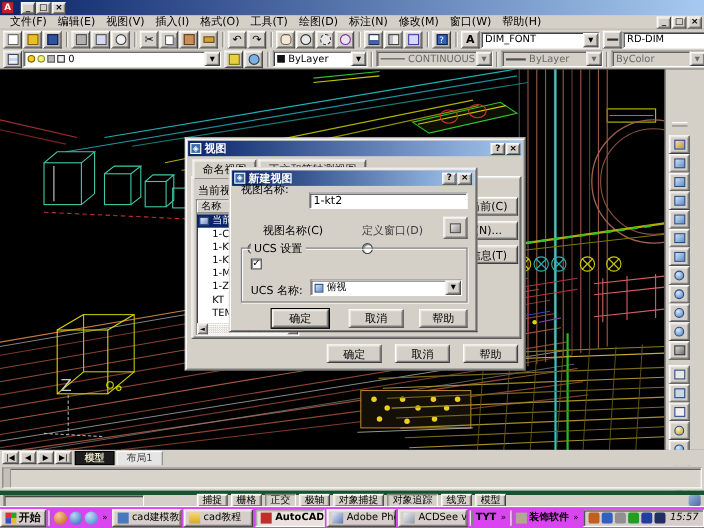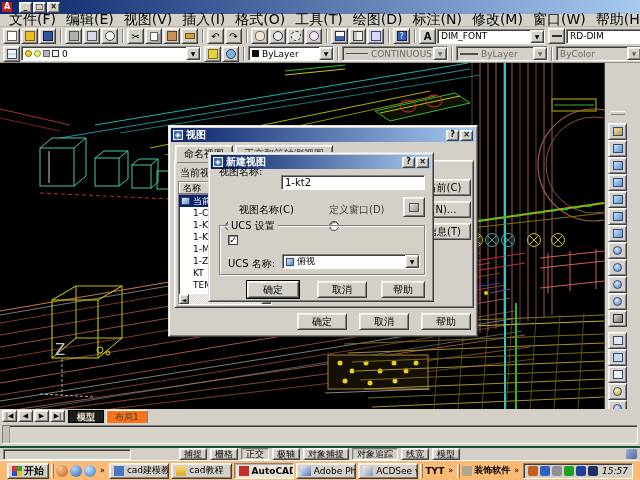--- a/index.html
+++ b/index.html
@@ -23,21 +23,21 @@
   #titlebar { position:absolute; left:0; top:0; width:640px; height:14px;
     background:linear-gradient(to right,#0a246a,#a6caf0); display:flex; align-items:center; padding:0 2px; }
   #titlebar .ticon { width:10px; height:10px; background:#c02020; color:#fff; font-size:8px; line-height:10px;
     text-align:center; font-weight:bold; margin-right:3px; flex:0 0 auto; }
   #titlebar .ttext { color:#fff; font-size:9px; white-space:nowrap; overflow:hidden; flex:1 1 auto; }
   .winbtns { display:flex; gap:1px; margin-left:4px; flex:0 0 auto; }
 
   
   #menubar { position:absolute; left:0; top:14px; width:640px; height:13px; background:#d4d0c8;
     display:flex; align-items:center; padding-left:4px; border-bottom:1px solid #b8b4ac; }
-  #menubar .mi { padding:0 5px; font-size:14px; white-space:nowrap; }
+  #menubar .mi { padding:0 5px; font-size:10px; white-space:nowrap; }
   #menubar .docbtns { margin-left:auto; margin-right:2px; }
 
   
   .toolbar { position:absolute; left:0; width:640px; height:18px; background:#d4d0c8;
     display:flex; align-items:center; padding-left:3px; }
   #tbar1 { top:27px; } #tbar2 { top:45px; border-bottom:1px solid #9a968e; }
   .tbtn { width:17px; height:16px; display:inline-flex; align-items:center; justify-content:center;
     margin-right:1px; flex:0 0 auto; font-size:10px; }
   .tbtn .ic { width:10px; height:10px; }
   .tsep { width:2px; height:14px; border-left:1px solid #808080; border-right:1px solid #fff; margin:0 3px; flex:0 0 auto; }
@@ -93,39 +93,39 @@
   #viewlist .hscroll { position:absolute; left:0; bottom:0; width:100%; height:10px; background:#d4d0c8; display:flex; }
   #viewlist .hscroll .sbtn { width:10px; height:10px; font-size:6px; display:flex; align-items:center; justify-content:center; }
   #viewlist .hscroll .strack { flex:1; background:repeating-conic-gradient(#d4d0c8 0 25%, #fff 0 50%) 0 0/2px 2px; }
 
   
   #tabstrip { position:absolute; left:0; top:409px; width:640px; height:14px; background:#d4d0c8;
     display:flex; align-items:center; padding-left:2px; }
   #tabstrip .nav { width:15px; height:12px; font-size:7px; display:inline-flex; align-items:center; justify-content:center; margin-right:1px; }
   #tabstrip .tab { height:13px; padding:0 8px; font-size:9px; line-height:13px; margin-left:2px; }
   #tabstrip .tab.active { background:#1c1c1c; color:#e8e4c8; border:1px solid #000; font-weight:bold; }
-  #tabstrip .tab.idle { background:#f97316; border:1px solid; border-color:#fff #808080 #808080 #fff;
+  #tabstrip .tab.idle { background:#e5e5e5; border:1px solid; border-color:#fff #808080 #808080 #fff;
     border-bottom:none; color:#404040; }
 
   #cmdline { position:absolute; left:0; top:423px; width:640px; height:23px; background:#d4d0c8; padding:2px; }
   #cmdline .cfield { width:100%; height:100%; background:#d8d4cc; border:1px solid; border-color:#808080 #fff #fff #808080;
     box-shadow:inset 1px 1px 0 #404040; display:flex; }
   #cmdline .csplit { width:7px; height:100%; background:#c4c0b8; border-right:1px solid #9a968e; }
   #cmdline .ctext { font-size:10px; padding:2px 4px; color:#000; }
 
   #statusbar { position:absolute; left:0; top:446px; width:640px; height:14px; background:#d4d0c8;
-    border-top:2px solid #14532d; display:flex; align-items:center; padding:0 3px; }
+    border-top:4px solid #14532d; display:flex; align-items:center; padding:0 3px; }
   #coords { width:128px; height:11px; margin-right:48px; }
   .stog { height:12px; padding:0 4px; font-size:9px; line-height:11px; margin-right:3px; white-space:nowrap; }
   #statusbar .sright { margin-left:auto; display:flex; align-items:center; gap:3px; }
   #statusbar .satellite { width:11px; height:10px; background:linear-gradient(135deg,#9ab4d8,#4a6aa0); border-radius:2px; }
 
   
-  #taskbar { position:absolute; left:0; top:460px; width:640px; height:20px; background:#fdba74;
-    border-top:1px solid #fff; display:flex; align-items:center; padding:0 7px; gap:2px; }
+  #taskbar { position:absolute; left:0; top:460px; width:640px; height:20px; background:#d946ef;
+    border-top:1px solid #fff; display:flex; align-items:center; padding:0 0; gap:2px; }
   #startbtn { height:16px; display:flex; align-items:center; padding:0 4px; font-weight:bold; font-size:10px; gap:2px; flex:0 0 auto; }
   .winflag { width:10px; height:10px; display:grid; grid-template:1fr 1fr / 1fr 1fr; }
   .winflag i { display:block; } .winflag .f1{background:#e03030;} .winflag .f2{background:#30a030;}
   .winflag .f3{background:#3050d0;} .winflag .f4{background:#e0c020;}
   .qlicon { width:12px; height:12px; border-radius:50%; flex:0 0 auto; }
   .chev { font-size:8px; padding:0 2px; flex:0 0 auto; }
   .taskbtn { height:16px; display:flex; align-items:center; gap:3px; padding:0 4px; font-size:9px;
     white-space:nowrap; overflow:hidden; flex:1 1 72px; max-width:96px; }
   .taskbtn.active { font-weight:bold; background:#e8e4dc; }
   .tic { width:10px; height:10px; flex:0 0 auto; }

